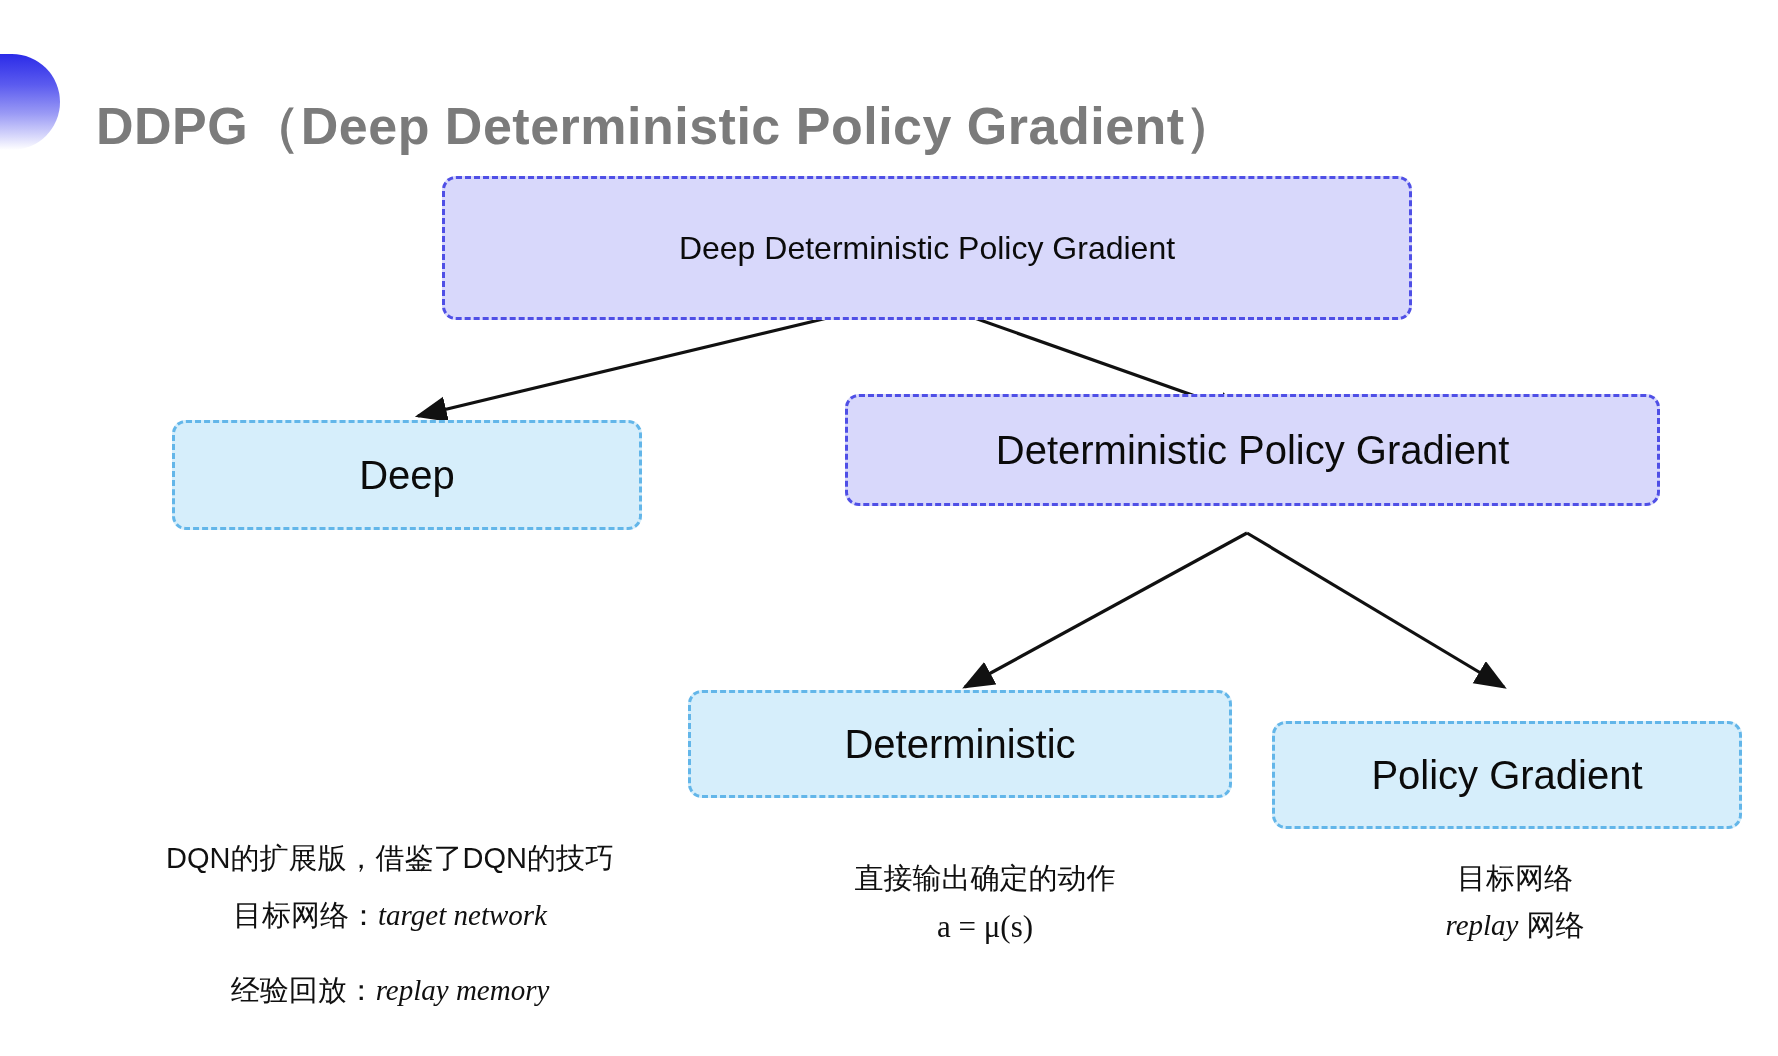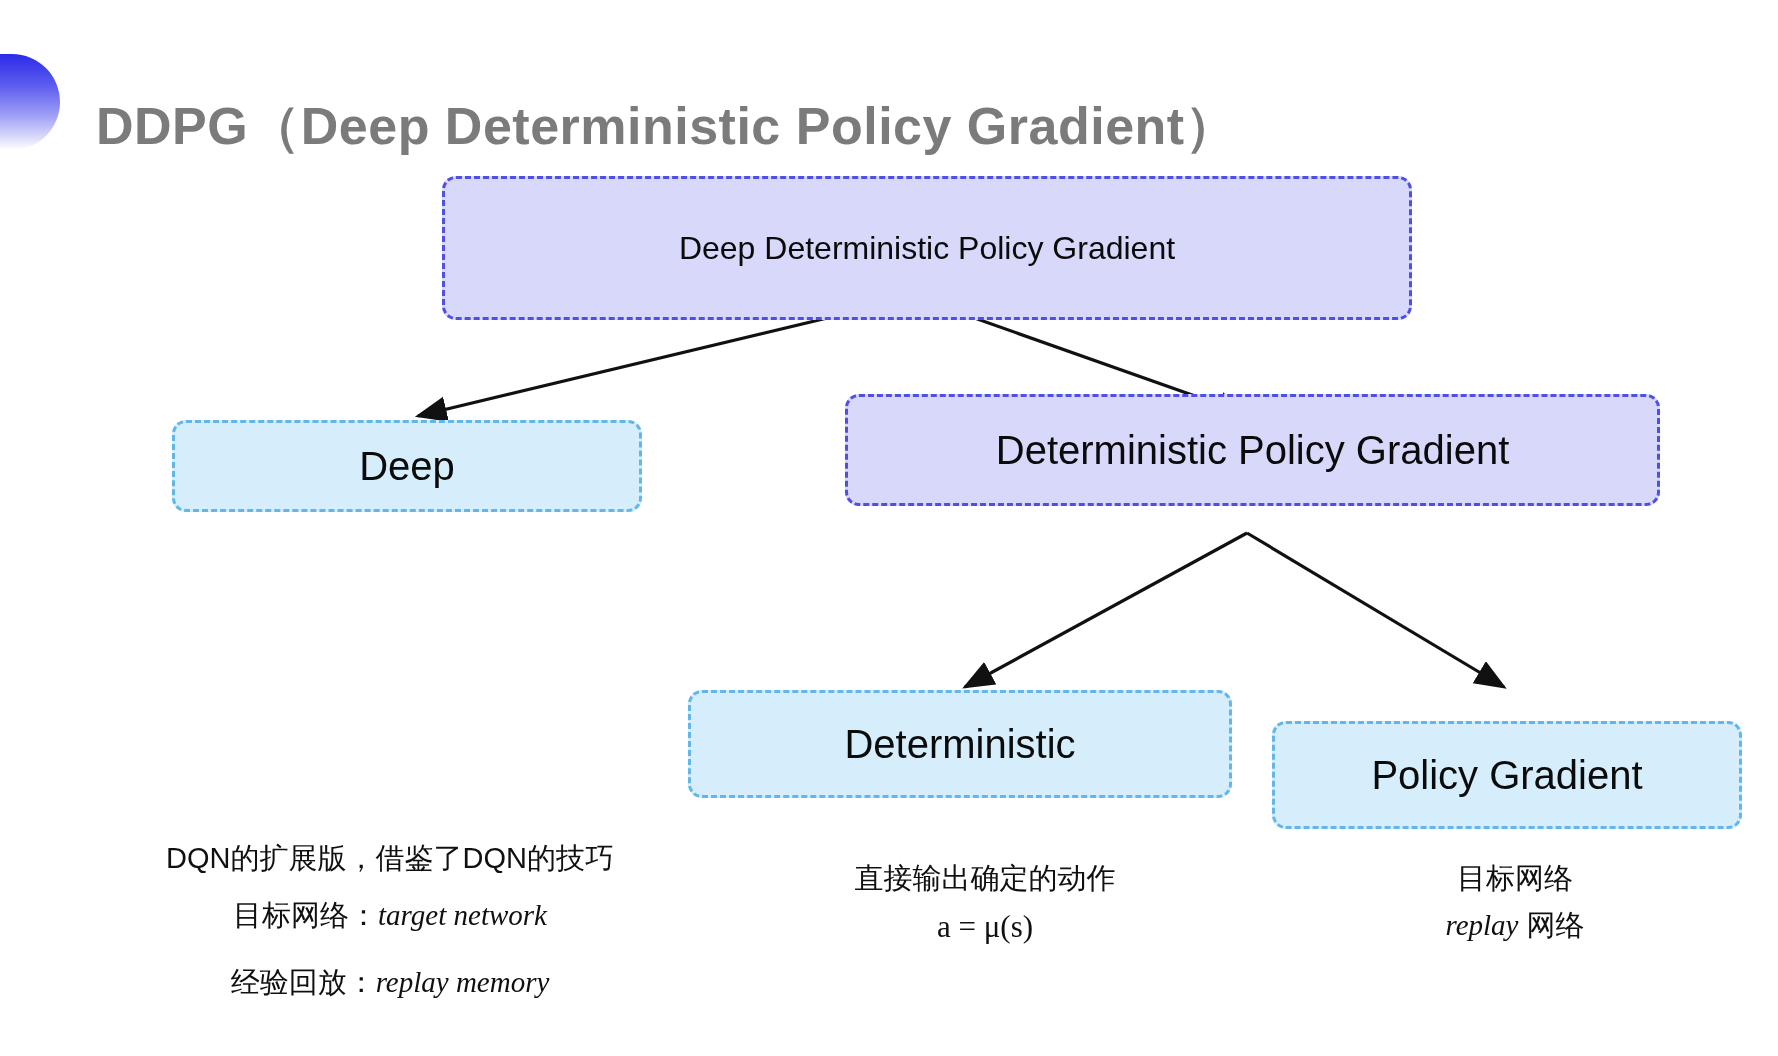--- a/index.html
+++ b/index.html
@@ -58,21 +58,21 @@
   .node.purple {
     background: #d8d8fb;
     border: 3px dashed #4f4fe6;
   }
   .node.blue {
     background: #d6eefb;
     border: 3px dashed #63b6e9;
   }
 
   #node-root   { left: 430px; top: 176px; width: 970px; height: 144px; font-size: 32px; margin-left: 12px; }
-  #node-deep   { left: 172px; top: 420px; width: 470px; height: 92px; font-size: 40px; }
+  #node-deep   { left: 172px; top: 420px; width: 470px; height: 110px; font-size: 40px; }
   #node-dpg    { left: 845px; top: 394px; width: 815px; height: 112px; font-size: 40px; }
   #node-det    { left: 688px; top: 690px; width: 544px; height: 108px; font-size: 40px; }
   #node-pg     { left: 1272px; top: 690px; width: 470px; height: 108px; font-size: 40px; margin-top: 31px; }
 
   
   #arrows {
     position: absolute;
     left: 0;
     top: 0;
     width: 1778px;
@@ -88,21 +88,21 @@
     line-height: 1.62;
   }
   .caption .line { white-space: nowrap; }
   .em {
     font-family: "Liberation Serif", serif;
     font-style: italic;
   }
 
   #cap-left  { left: 110px; top: 835px; width: 560px; font-size: 29px; }
   #cap-left .l1 { margin-bottom: 10px; }
-  #cap-left .l2 { margin-bottom: 20px; }
+  #cap-left .l2 { margin-bottom: 28px; }
   #cap-mid   { left: 770px; top: 855px; width: 430px; font-size: 29px; }
   #cap-right { left: 1305px; top: 855px; width: 420px; font-size: 29px; }
   .formula {
     font-family: "Liberation Serif", serif;
     font-size: 31px;
   }
 </style>
 </head>
 <body>
 

